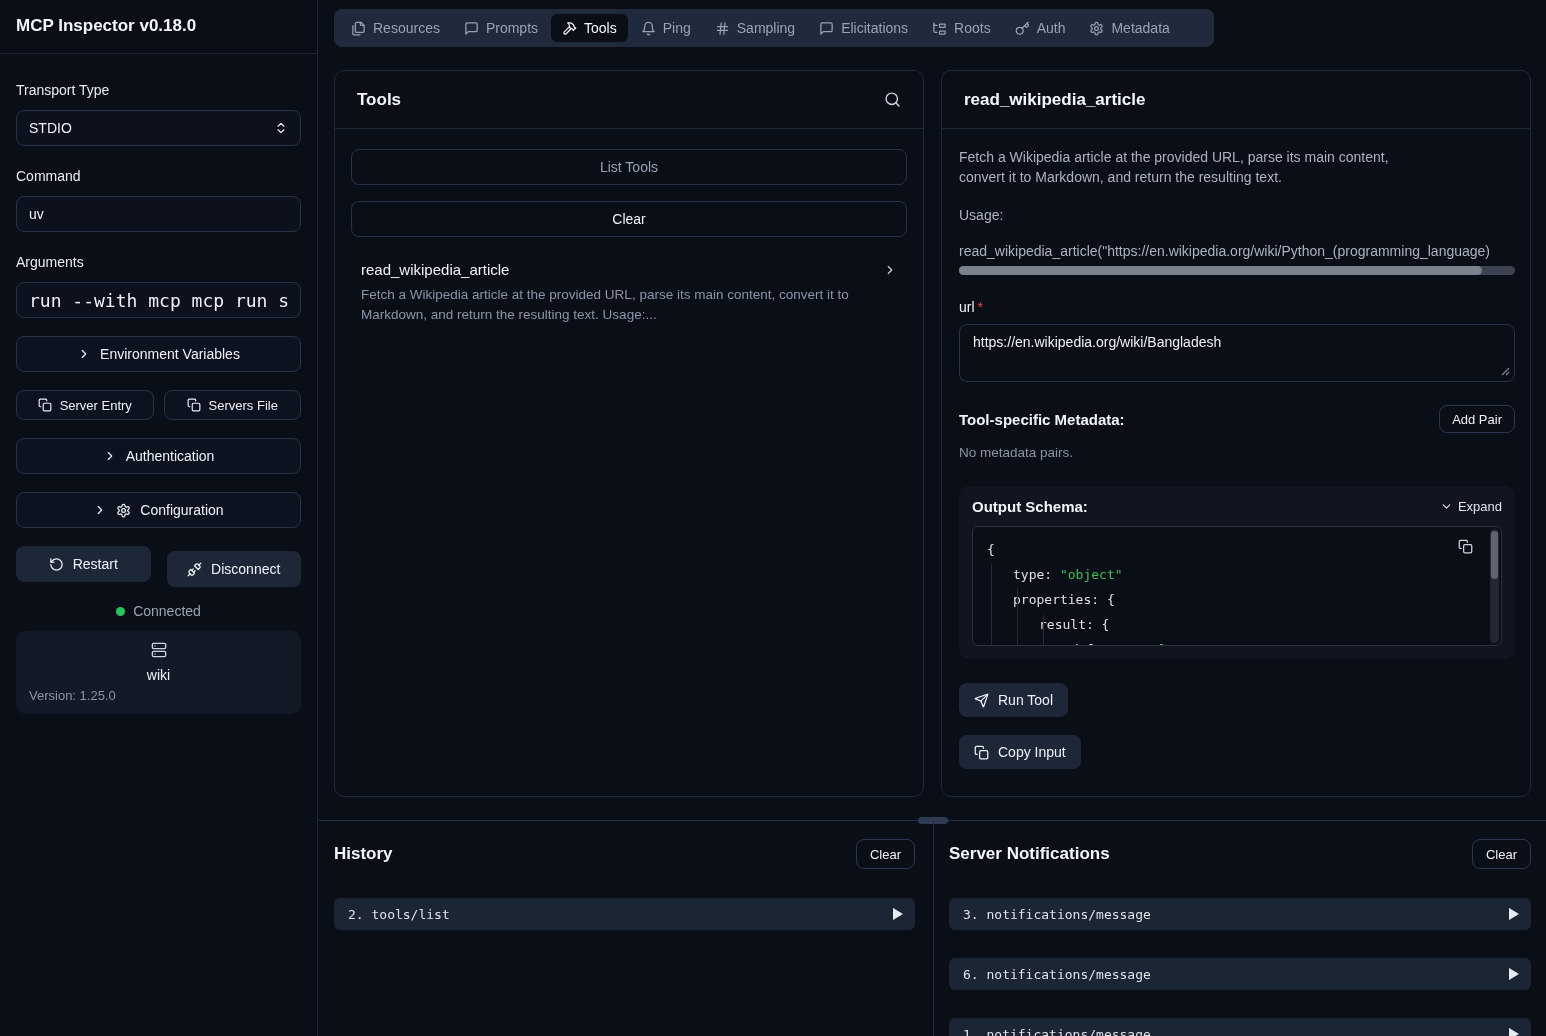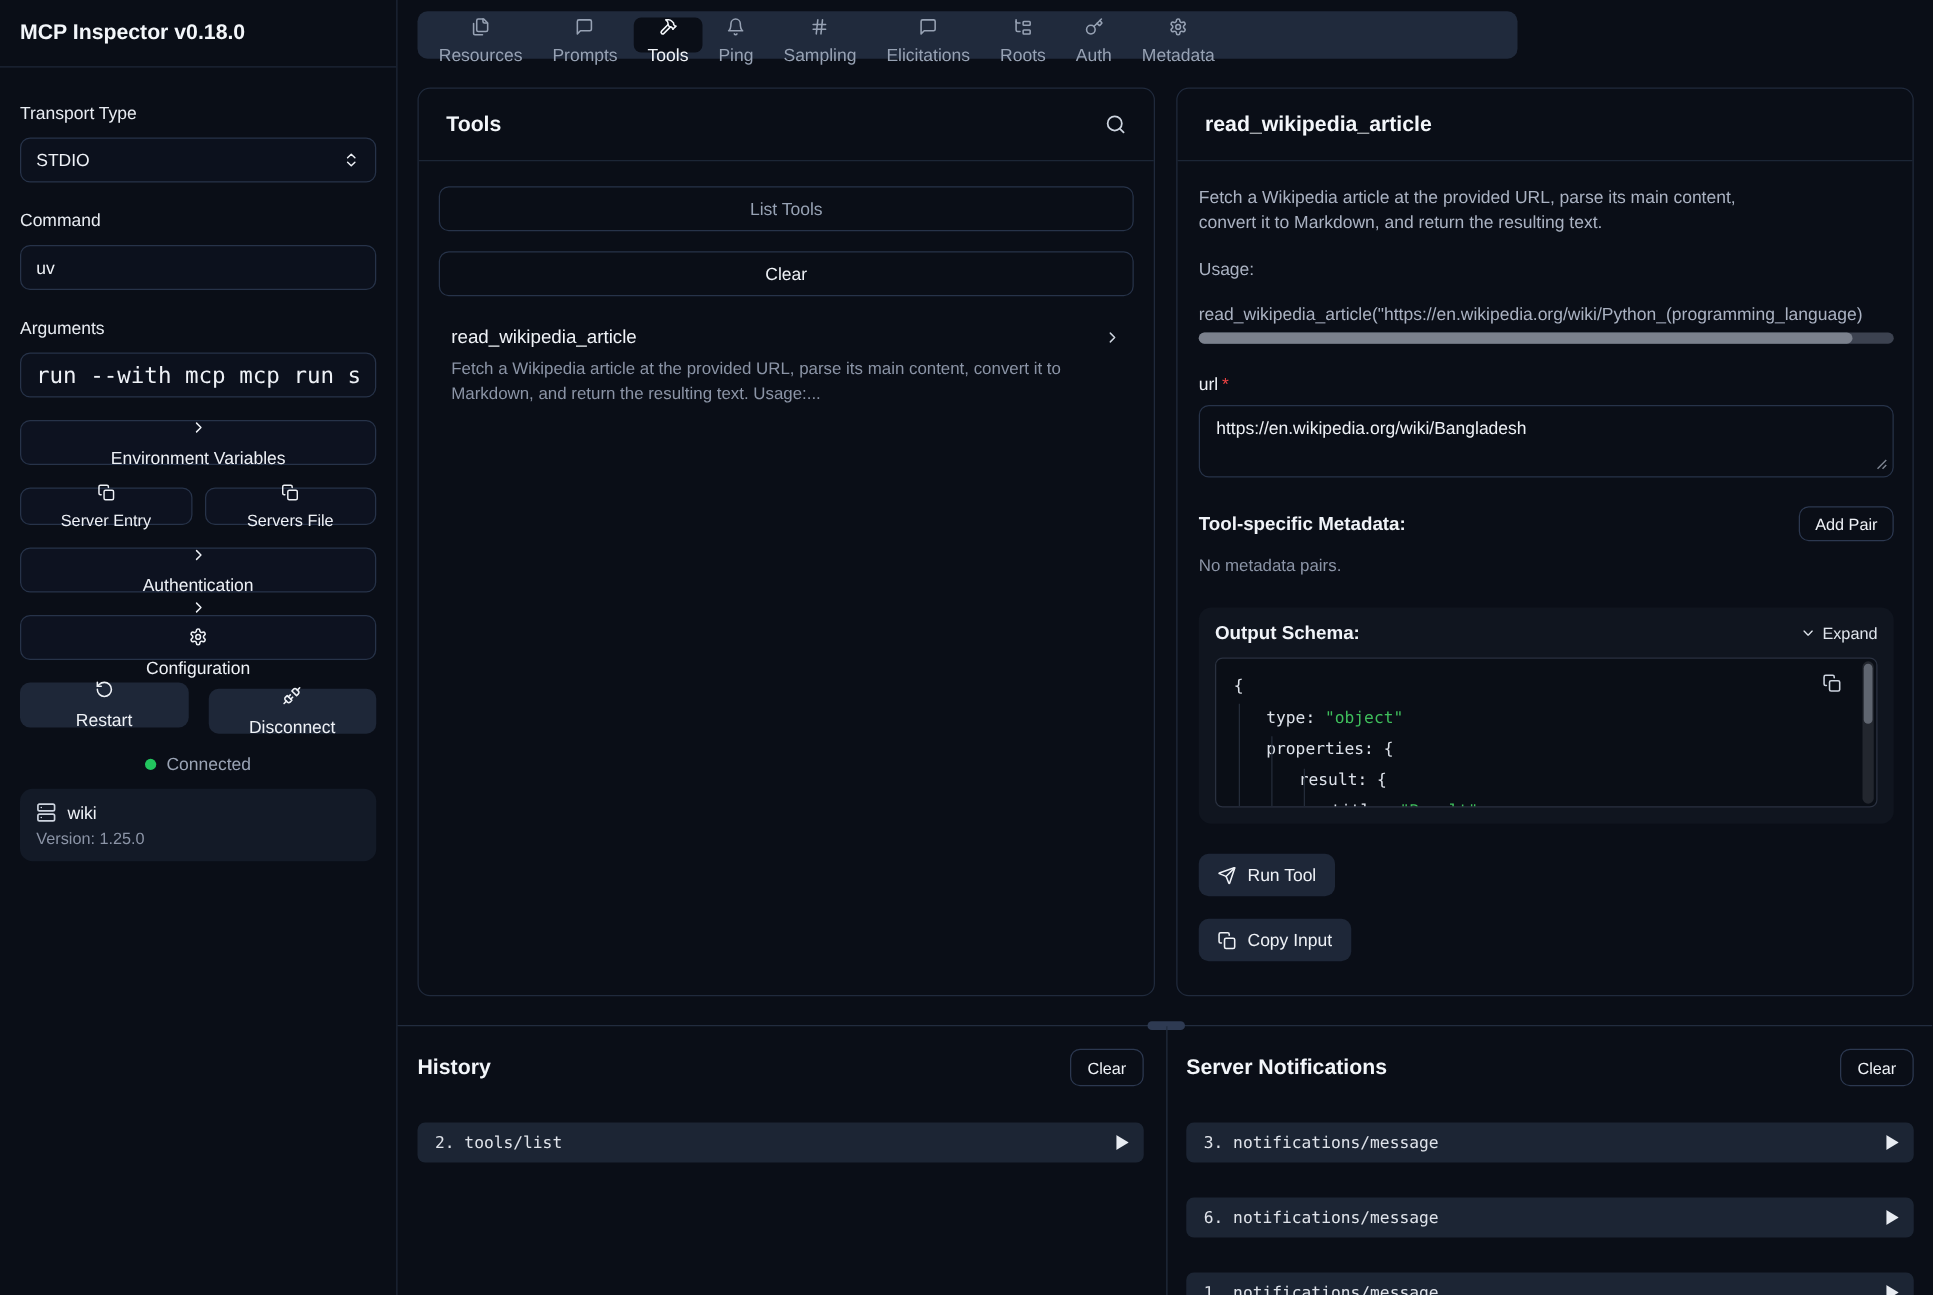--- a/index.html
+++ b/index.html
@@ -32,46 +32,46 @@
   .sb-field input {
     background:transparent; border:none; outline:none; color:#eef1f6;
     width:100%; font-size:14px; font-family:inherit;
   }
   .sb-field input.mono { font-family:"DejaVu Sans Mono", monospace; font-size:18px; }
   .select-field { justify-content:space-between; cursor:pointer; }
   .sb-btn {
     margin-top:18px; height:36px; width:100%;
     background:#0d1220; border:1px solid #273349; border-radius:8px;
     display:flex; align-items:center; justify-content:center; gap:9px;
-    color:#eef1f6; font-size:14px; cursor:pointer;flex-direction:column;
+    color:#eef1f6; font-size:14px; cursor:pointer;
   }
   .sb-btn-row { display:flex; gap:10px; margin-top:18px; }
   .sb-btn-sm {
     flex:1; height:30px; margin-top:0; font-size:13px; gap:8px;
   }
   .sb-btn-filled { background:#1e2738; border:none; }
   .status-row { margin-top:16px; display:flex; align-items:center; justify-content:center; gap:8px; }
   .dot { width:9px; height:9px; border-radius:50%; background:#22c55e; }
   .status-text { color:#9aa3b4; font-size:14px; }
   .server-card {
     margin-top:12px; background:#131a27; border-radius:10px; padding:11px 13px;
   }
-  .server-name-row { display:flex; align-items:center; gap:9px; color:#eef1f6; font-size:14px; font-weight:500; }
+  .server-name-row { display:flex; align-items:center; gap:9px; color:#eef1f6; font-size:14px; font-weight:500;flex-direction:column; }
   .server-version { margin-top:5px; color:#8b94a6; font-size:13px; }
 
   
   .navbar {
     position:absolute; left:334px; top:9px; width:880px; height:38px;
     background:#202a3c; border-radius:8px;
     display:flex; align-items:center; padding:0 6px; gap:2px;
   }
   .tab {
     height:28px; padding:0 11px; border-radius:6px;
     display:flex; align-items:center; gap:7px;
-    color:#97a2b4; font-size:14px; cursor:pointer; white-space:nowrap;flex-direction:column;
+    color:#97a2b4; font-size:14px; cursor:pointer; white-space:nowrap;
   }
   .tab.active { background:#0a0e17; color:#f3f6fa; }
 
   
   .card {
     position:absolute; top:70px; height:727px;
     background:#0a0e17; border:1px solid #202a3c; border-radius:10px;
   }
   .tools-card { left:334px; width:590px; }
   .detail-card { left:941px; width:590px; }

